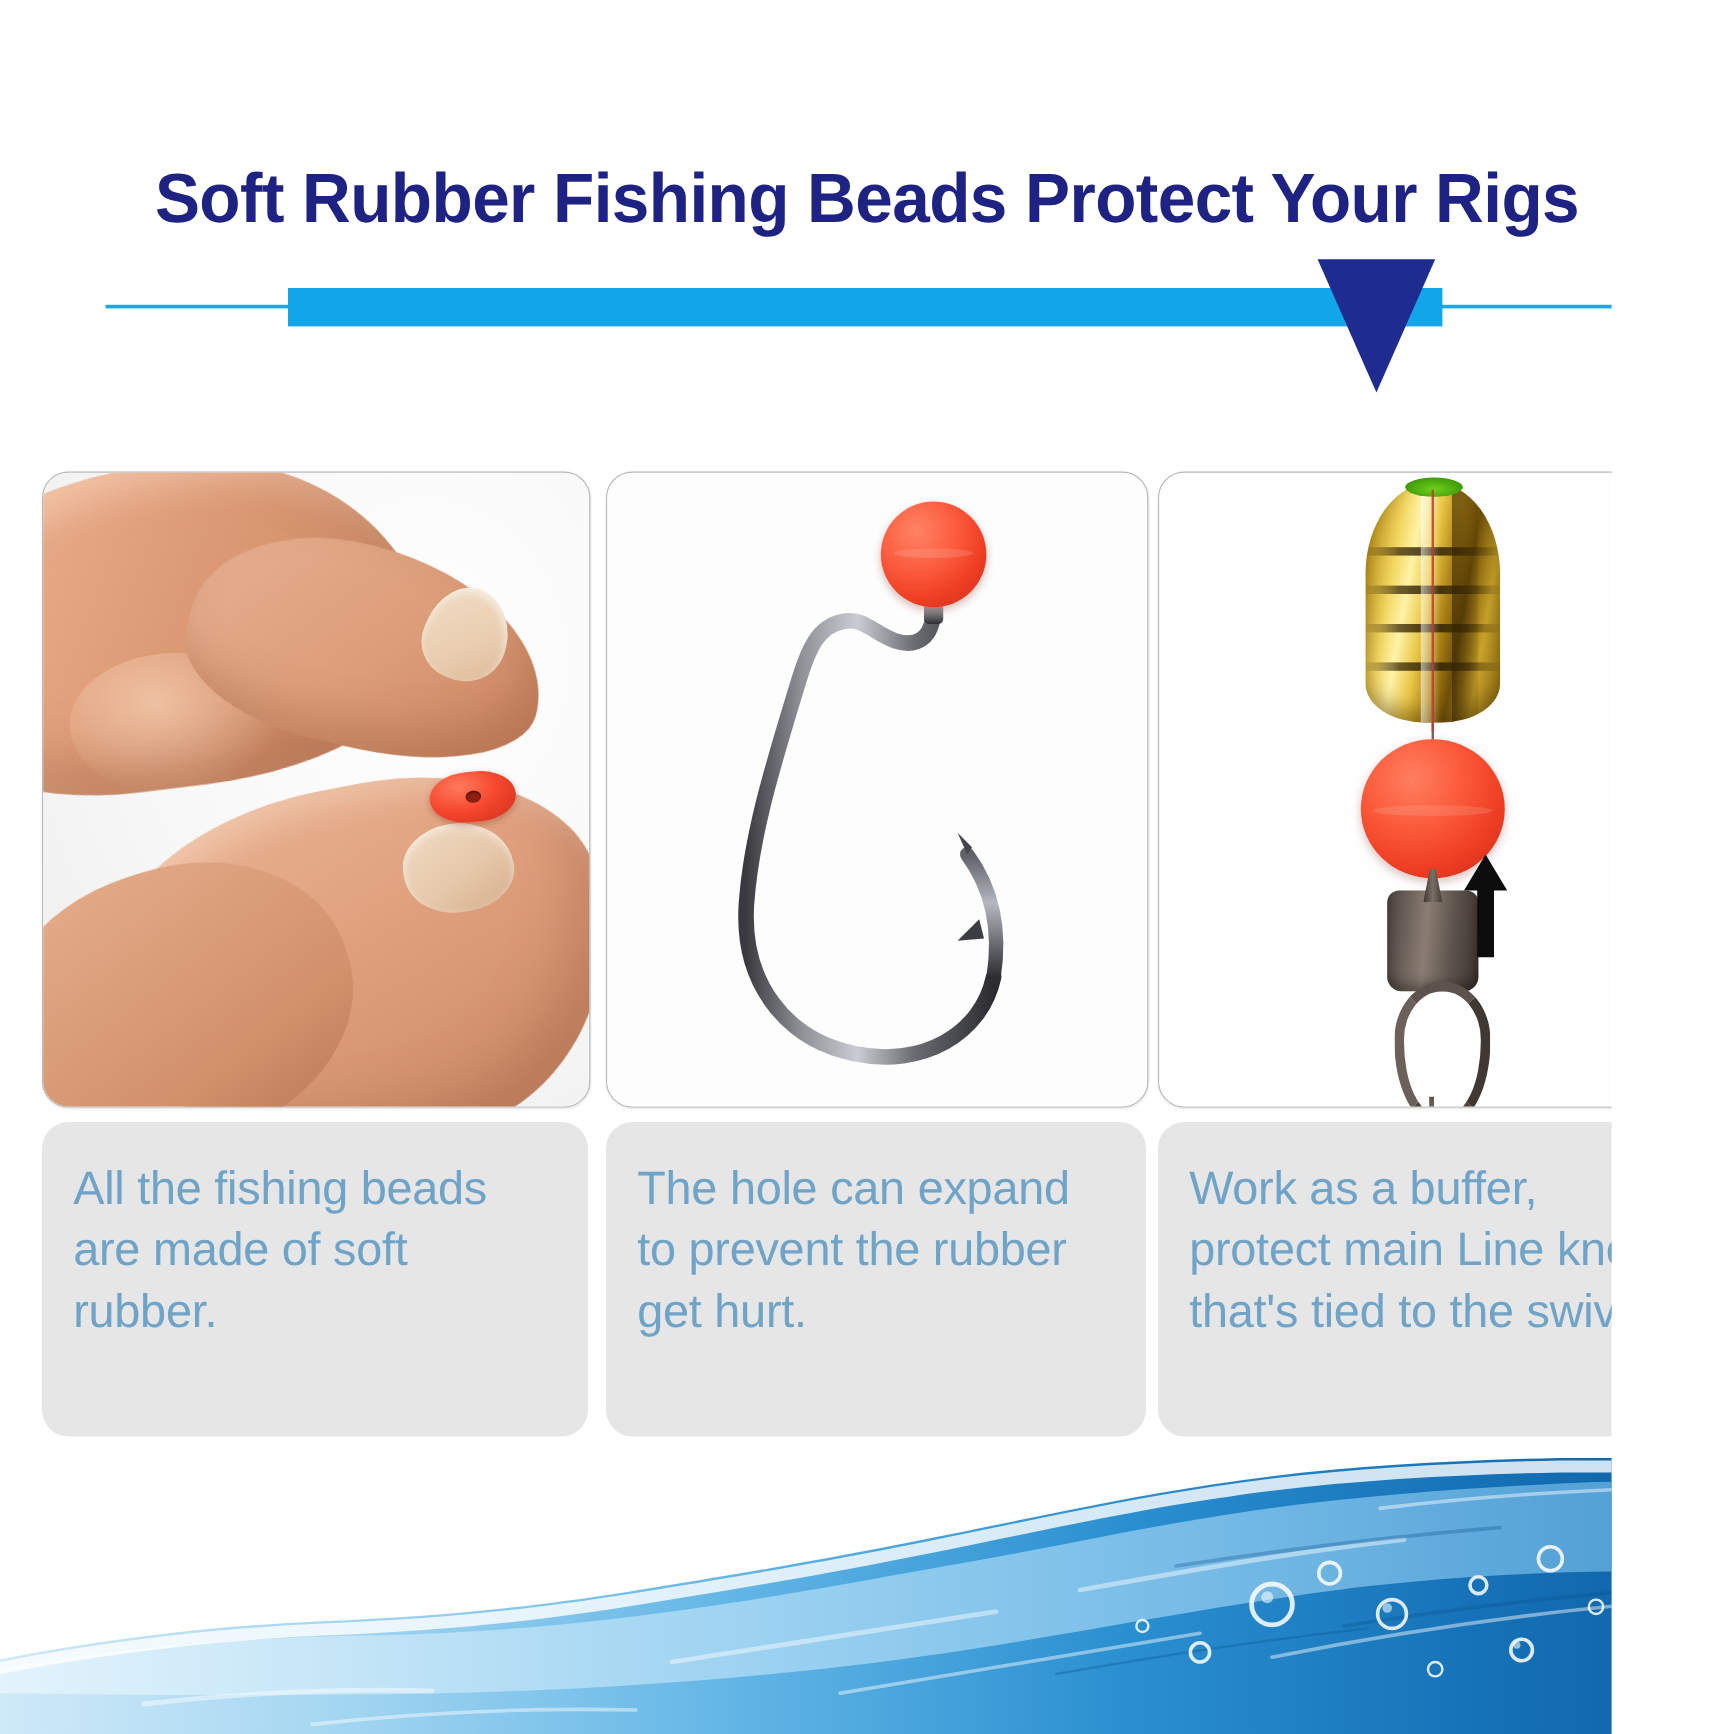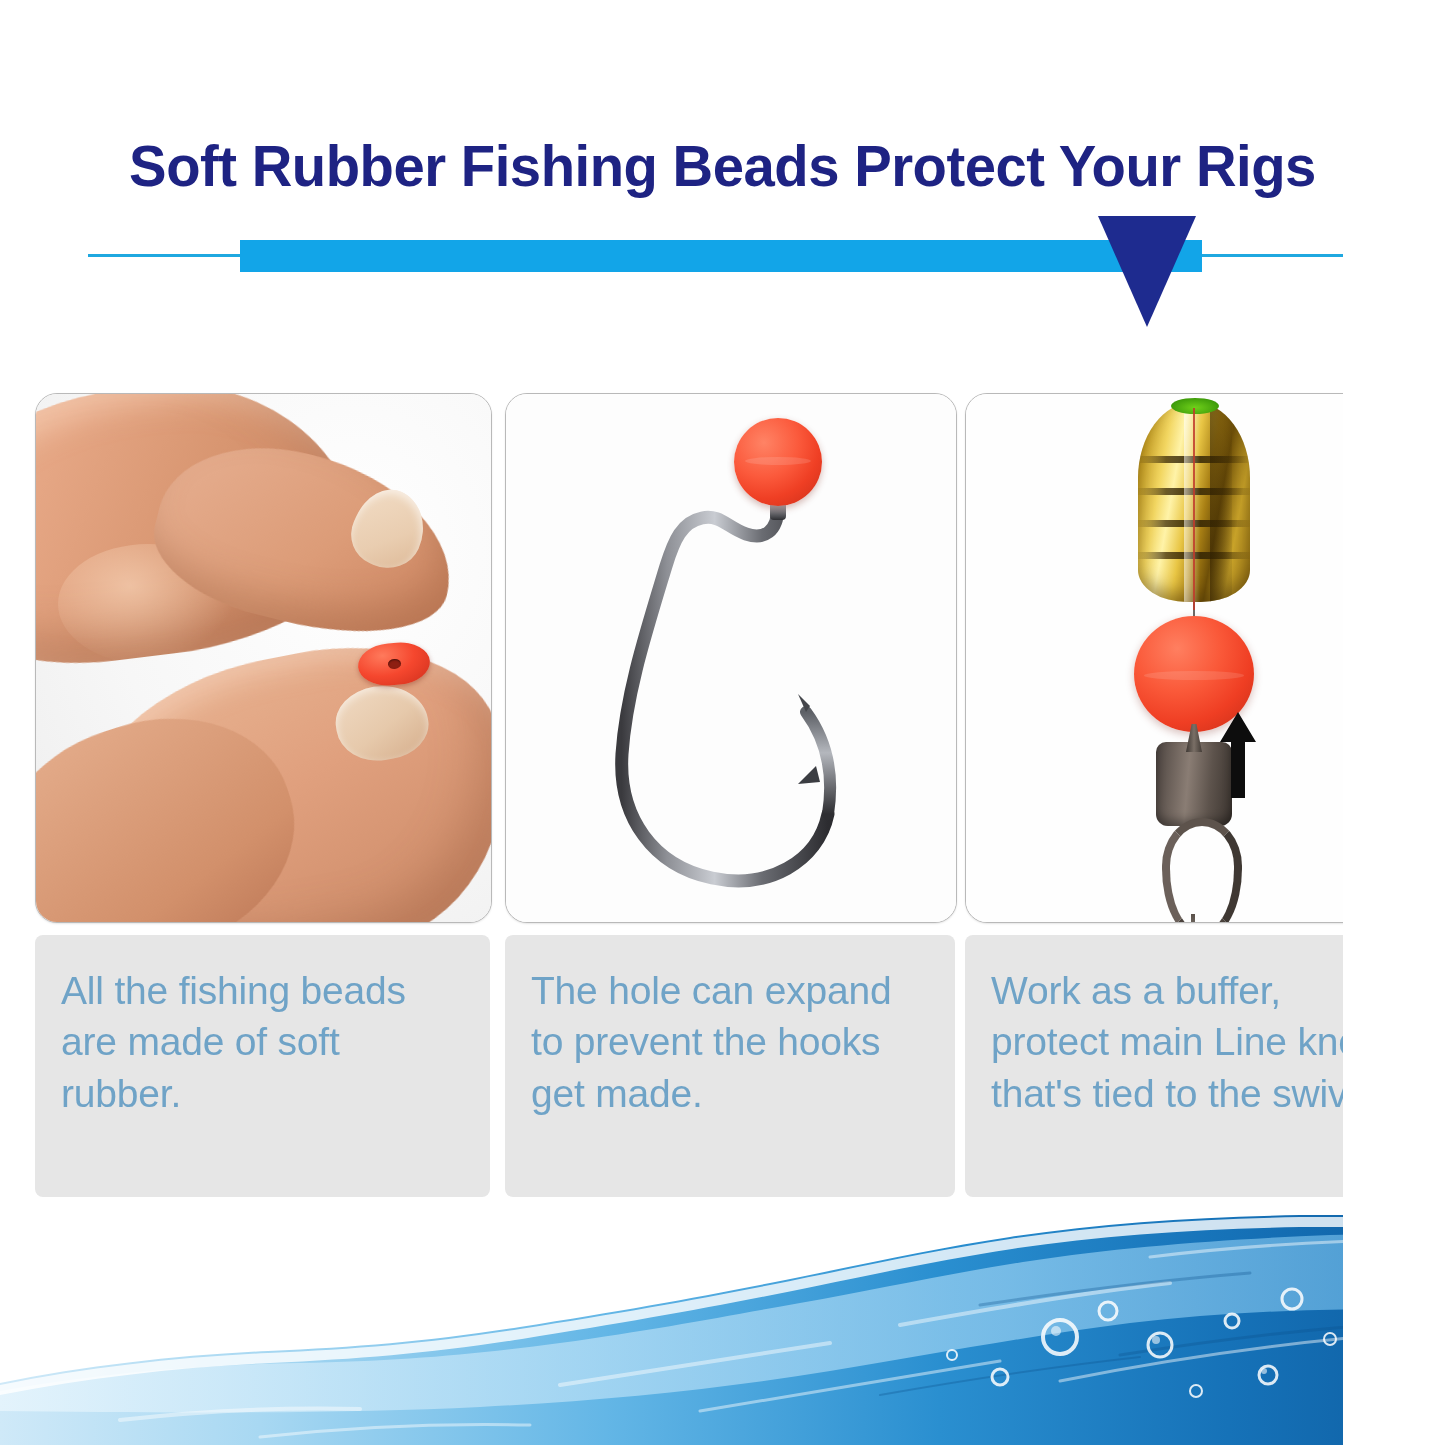--- a/index.html
+++ b/index.html
@@ -193,21 +193,21 @@
   .swivel-tail{
     position:absolute;left:225px;top:520px;width:4px;height:36px;
     background:linear-gradient(180deg,#5a514b,#9a938c);z-index:2;
   }
   .arrow-up{position:absolute;left:252px;top:318px;z-index:9;}
 
   
   .cap{
     position:absolute;top:935px;height:262px;
     background:#e6e6e6;
-    border-radius:8px;
+    border-radius:22px;
     box-sizing:border-box;
     padding:30px 26px 0 26px;
     color:#6fa3c7;
     font-size:39px;
     line-height:1.32;
     font-weight:400;
     letter-spacing:-0.2px;
   }
   #cap1{left:35px;width:455px;}
   #cap2{left:505px;width:450px;}
@@ -299,21 +299,21 @@
       <div class="swivel-barrel"></div>
       <div class="swivel-loop"></div>
       <div class="swivel-tail"></div>
       <svg class="arrow-up" width="40" height="86" viewBox="0 0 40 86">
         <path d="M20,0 L38,30 L27,30 L27,86 L13,86 L13,30 L2,30 Z" fill="#0d0d0d"></path>
       </svg>
     </div>
   </div>
 
   <div class="cap" id="cap1"> All the fishing beads are made of soft rubber.</div>
-  <div class="cap" id="cap2">The hole can expand to prevent the hooks get made.</div>
+  <div class="cap" id="cap2">The hole can expand to prevent the rubber get hurt.</div>
   <div class="cap" id="cap3">Work as a buffer, protect main Line knot that's tied to the swivel.</div>
 
   <div class="water">
     <svg width="1445" height="230" viewBox="0 0 1445 230" preserveAspectRatio="none">
       <defs>
         <linearGradient id="wg" x1="0" y1="0" x2="1" y2="0">
           <stop offset="0%" stop-color="#cfe9f8"></stop>
           <stop offset="18%" stop-color="#a8d8f2"></stop>
           <stop offset="42%" stop-color="#63b6e6"></stop>
           <stop offset="65%" stop-color="#2a8fd0"></stop>

